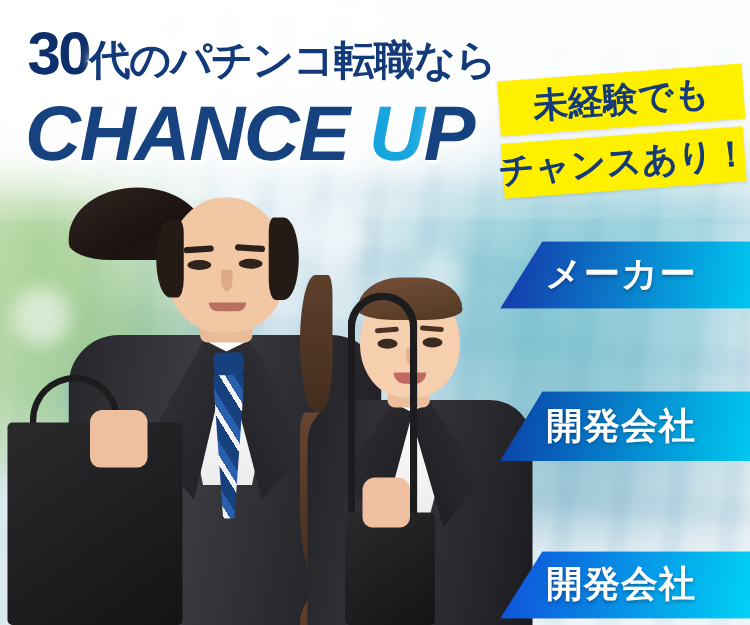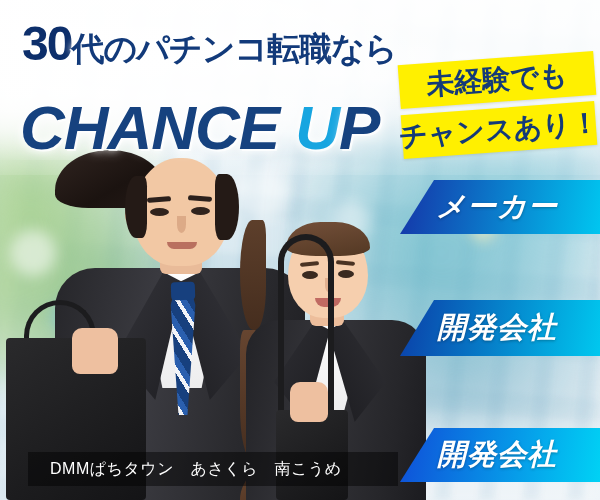--- a/index.html
+++ b/index.html
@@ -174,21 +174,20 @@
     text-shadow:0 0 6px #fff,0 0 10px #fff,1px 1px 0 #fff,-1px 1px 0 #fff;
   }
   .headline .num{ font-size:48px; color:#0d2f6b; letter-spacing:-2px; }
   .headline .sm{ font-size:33px; }
 
   .logo{
     position:absolute; left:20px; top:72px;
     font-size:62px; font-weight:bold; font-style:italic;
     letter-spacing:-1px; color:#16427f; white-space:nowrap;
     text-shadow:0 0 8px #fff,0 0 14px rgba(255,255,255,.9),2px 2px 0 rgba(255,255,255,.8);
-    margin-top:20px;
   }
   .logo .up-u{ color:#17a5e0; }
   .logo .up-p{ color:#16427f; }
   .logo .gap{ display:inline-block; width:16px; }
 
   
   .badge{
     position:absolute;
     background:#fff000;
     color:#143a78;
@@ -200,21 +199,21 @@
   .badge1{
     left:399px; top:58px; width:196px; height:44px;
     transform:rotate(-4.2deg); font-size:28px; letter-spacing:0px;
   }
   .badge2{
     left:402px; top:108px; width:194px; height:44px;
     transform:rotate(-4.2deg); font-size:28px; letter-spacing:0px;
   }
 
   
-  .cats{ position:absolute; left:0; top:0; width:600px; height:356px; pointer-events:none;font-style:italic; }
+  .cats{ position:absolute; left:0; top:13px; width:600px; height:356px; pointer-events:none; }
   .cat{
     position:absolute; right:0;
     display:flex; align-items:center; justify-content:center;
     color:#fff; font-weight:bold; font-size:29px; letter-spacing:1px;
     clip-path:polygon(34px 0, 100% 0, 100% 100%, 0 100%);
     text-shadow:0 1px 3px rgba(0,0,0,.30);
     pointer-events:auto;
     padding-right:6px;
   }
   .cat span{ display:block; }
@@ -318,17 +317,14 @@
       <span>メーカー</span>
     </div>
     <div class="cat" id="cat2" style="top: 300px; height: 56px; width: 200px; right: 0px; background: linear-gradient(100deg, rgb(11, 63, 168) 0%, rgb(0, 200, 239) 100%);">
       <span>開発会社</span>
     </div>
     <div class="cat" id="cat4" style="top: 428px; height: 54px; width: 200px; right: 0px; background: linear-gradient(100deg, rgb(15, 79, 216) 0%, rgb(0, 210, 245) 100%);">
       <span>開発会社</span>
     </div>
   </div>
 
-  <div class="credit">
-    <span>DMMぱちタウン　あさくら　南こうめ</span>
-  </div>
 
 </div>
 
 </body></html>

